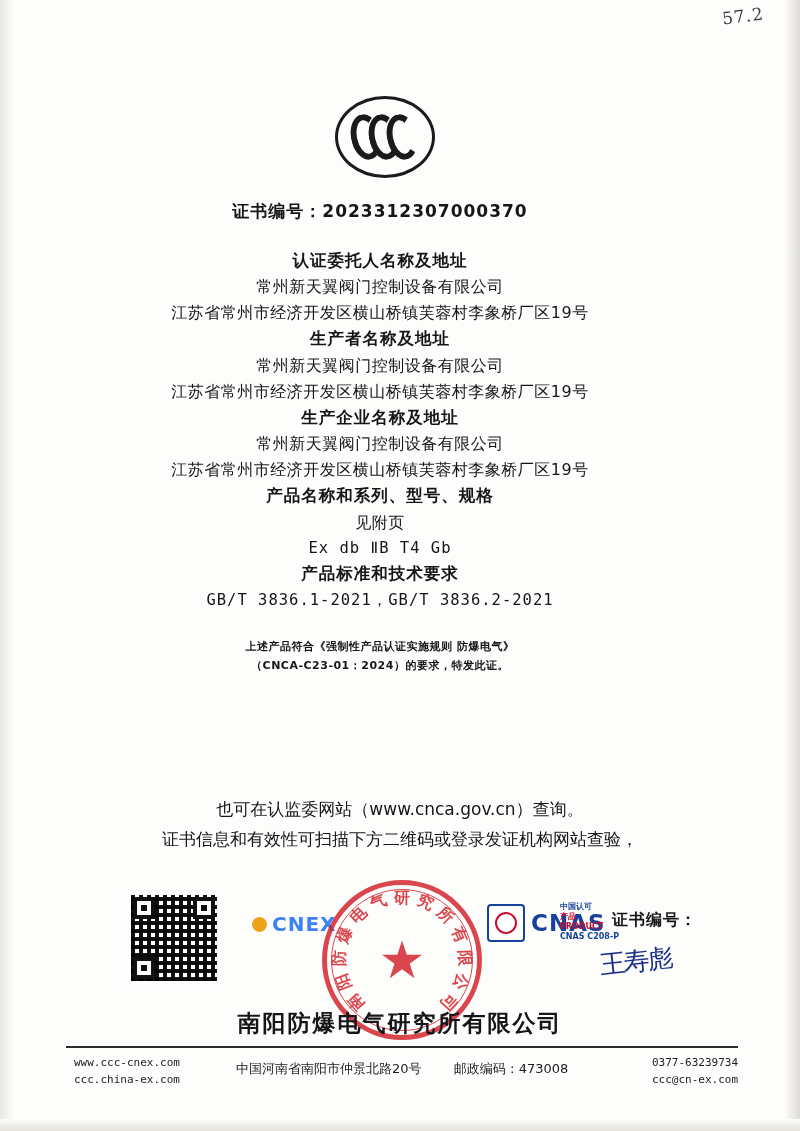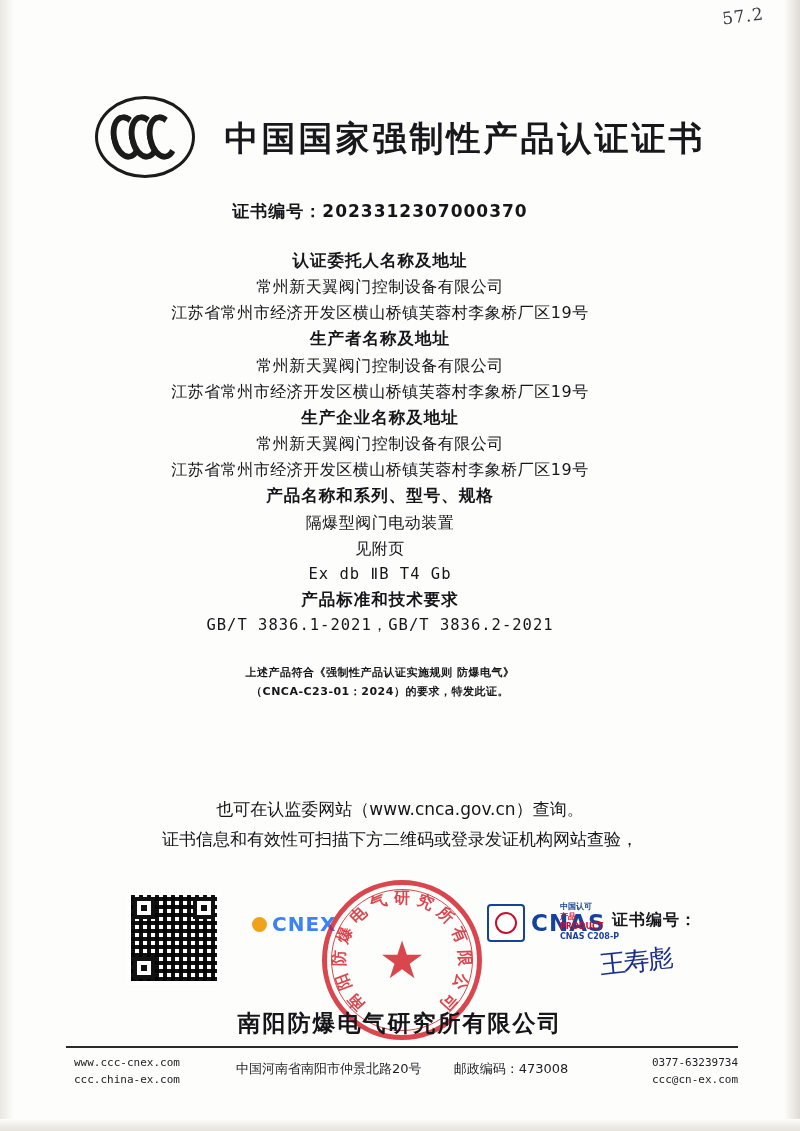--- a/index.html
+++ b/index.html
@@ -393,40 +393,38 @@
 
   <div class="handwrite-corner">57.2</div>
 
   <div class="header">
     <div class="ccc-logo">
       <div class="oval"></div>
       <div class="c c1"></div>
       <div class="c c2"></div>
       <div class="c c3"></div>
     </div>
-    <div class="doc-title">中国国家强制性产品认证证书</div>
   </div>
 
   <div class="body-block">
     <div class="line cert-no">证书编号：2023312307000370</div>
 
     <div class="line lbl">认证委托人名称及地址</div>
     <div class="line val">常州新天翼阀门控制设备有限公司</div>
     <div class="line val">江苏省常州市经济开发区横山桥镇芙蓉村李象桥厂区19号</div>
 
     <div class="line lbl">生产者名称及地址</div>
     <div class="line val">常州新天翼阀门控制设备有限公司</div>
     <div class="line val">江苏省常州市经济开发区横山桥镇芙蓉村李象桥厂区19号</div>
 
     <div class="line lbl">生产企业名称及地址</div>
     <div class="line val">常州新天翼阀门控制设备有限公司</div>
     <div class="line val">江苏省常州市经济开发区横山桥镇芙蓉村李象桥厂区19号</div>
 
     <div class="line lbl">产品名称和系列、型号、规格</div>
-    <div class="line val">隔爆型阀门电动装置</div>
     <div class="line val">见附页</div>
     <div class="line val-mono">Ex db ⅡB T4 Gb</div>
 
     <div class="line lbl">产品标准和技术要求</div>
     <div class="line val-mono">GB/T 3836.1-2021，GB/T 3836.2-2021</div>
 
     <div class="statement">
       <div class="line">上述产品符合《强制性产品认证实施规则 防爆电气》</div>
       <div class="line">（CNCA-C23-01：2024）的要求，特发此证。</div>
     </div>

